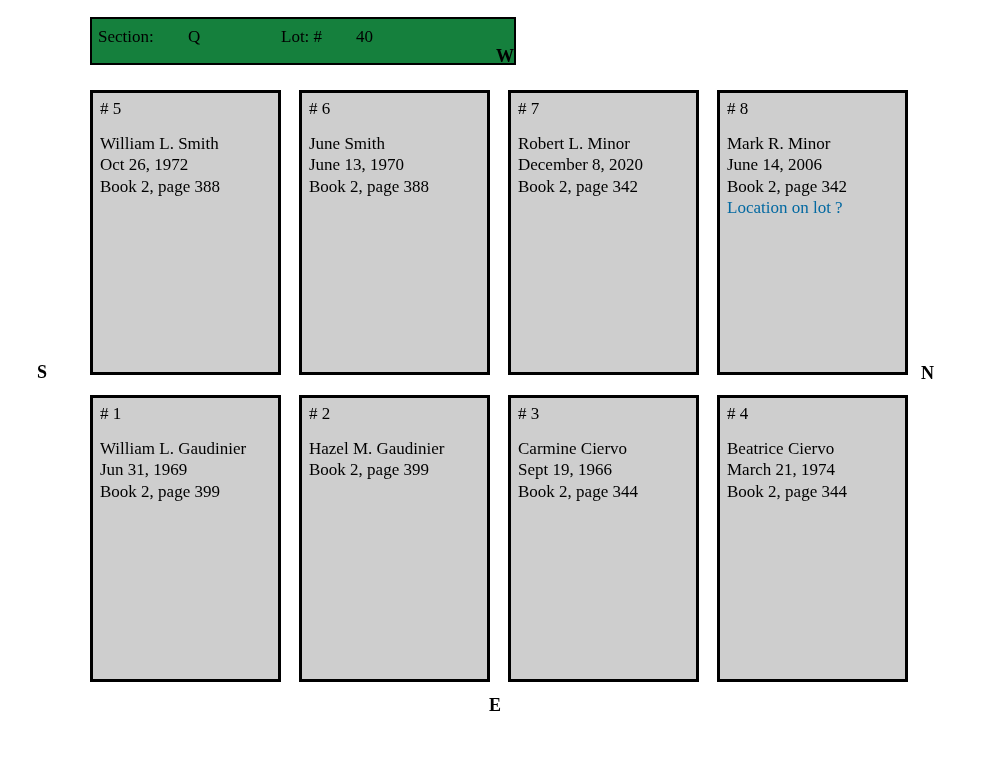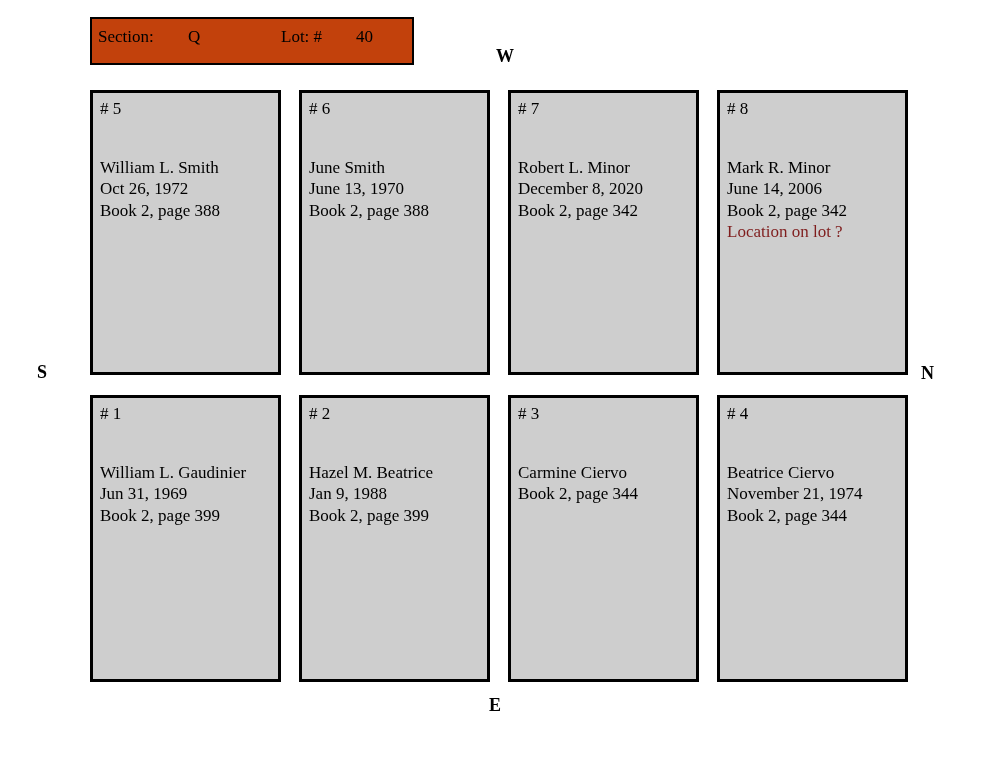--- a/index.html
+++ b/index.html
@@ -6,22 +6,22 @@
   .page{
     position:relative;
     width:1000px;height:773px;
     background:#ffffff;
     font-family:"Liberation Serif","DejaVu Serif",serif;
     color:#000000;
     overflow:hidden;
   }
   
   .header-box{
-    position:absolute;left:90px;top:17px;width:324px;height:48px;
-    border:2px solid #000000;box-sizing:border-box;background:#c2410c;
+    position:absolute;left:90px;top:17px;width:426px;height:48px;
+    border:2px solid #000000;box-sizing:border-box;background:#15803d;
   }
   .header-box span{
     position:absolute;top:7px;font-size:17px;line-height:21px;white-space:pre;
   }
   .hx-section-label{left:6px;}
   .hx-section-value{left:96px;}
   .hx-lot-label{left:189px;}
   .hx-lot-value{left:264px;}
 
   
@@ -37,22 +37,22 @@
   .card{
     position:absolute;width:191px;
     background:#cecece;
     border:3px solid #000000;box-sizing:border-box;
     padding:5px 7px;
     font-size:17px;line-height:21.5px;
   }
   .c0{left:90px;}  .c1{left:299px;} .c2{left:508px;} .c3{left:717px;}
   .r0{top:90px;height:285px;}
   .r1{top:395px;height:287px;}
-  .plot-lines{margin-top:37px;}
-  .plot-note{color:#7f1d1d;}
+  .plot-lines{margin-top:13px;}
+  .plot-note{color:#0369a1;}
 </style>
 </head>
 <body>
 
 <div class="page">
 
   <div class="header-box">
     <span class="hx-section-label">Section:</span>
     <span class="hx-section-value">Q</span>
     <span class="hx-lot-label">Lot: #</span>
@@ -110,39 +110,39 @@
       <div>William L. Gaudinier</div>
       <div>Jun 31, 1969</div>
       <div>Book 2, page 399</div>
       <div class="plot-note"></div>
     </div>
   </div>
 
   <div class="card r1 c1">
     <div># 2</div>
     <div class="plot-lines">
-      <div>Hazel M. Beatrice</div>
-      <div>Jan 9, 1988</div>
+      <div>Hazel M. Gaudinier</div>
       <div>Book 2, page 399</div>
       <div class="plot-note"></div>
     </div>
   </div>
 
   <div class="card r1 c2">
     <div># 3</div>
     <div class="plot-lines">
       <div>Carmine Ciervo</div>
+      <div>Sept 19, 1966</div>
       <div>Book 2, page 344</div>
       <div class="plot-note"></div>
     </div>
   </div>
 
   <div class="card r1 c3">
     <div># 4</div>
     <div class="plot-lines">
       <div>Beatrice Ciervo</div>
-      <div>November 21, 1974</div>
+      <div>March 21, 1974</div>
       <div>Book 2, page 344</div>
       <div class="plot-note"></div>
     </div>
   </div>
 
 </div>
 
 </body></html>

